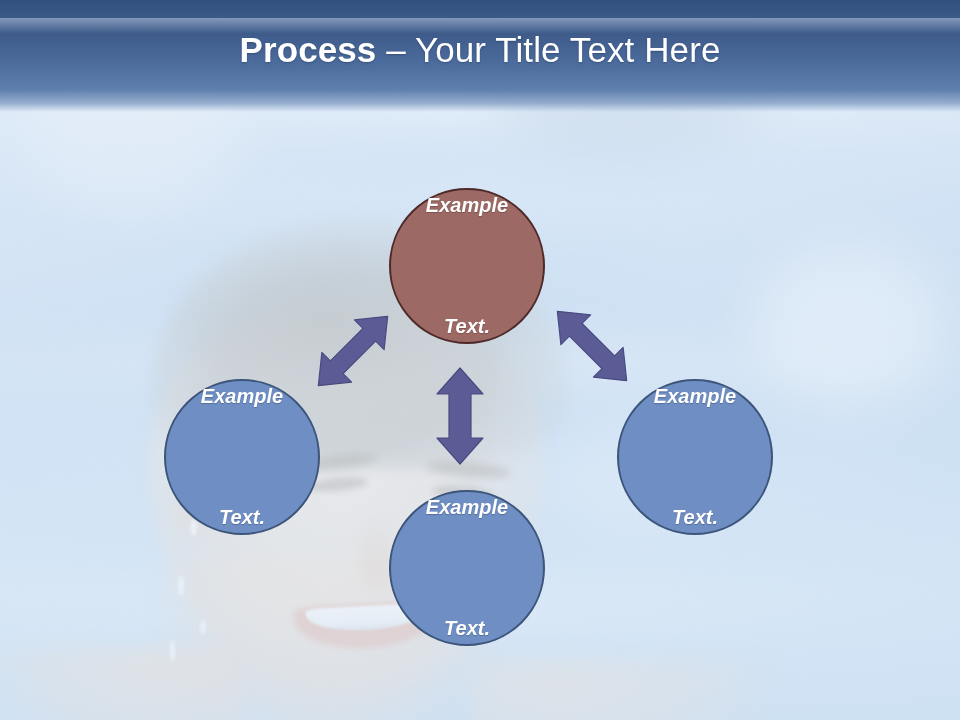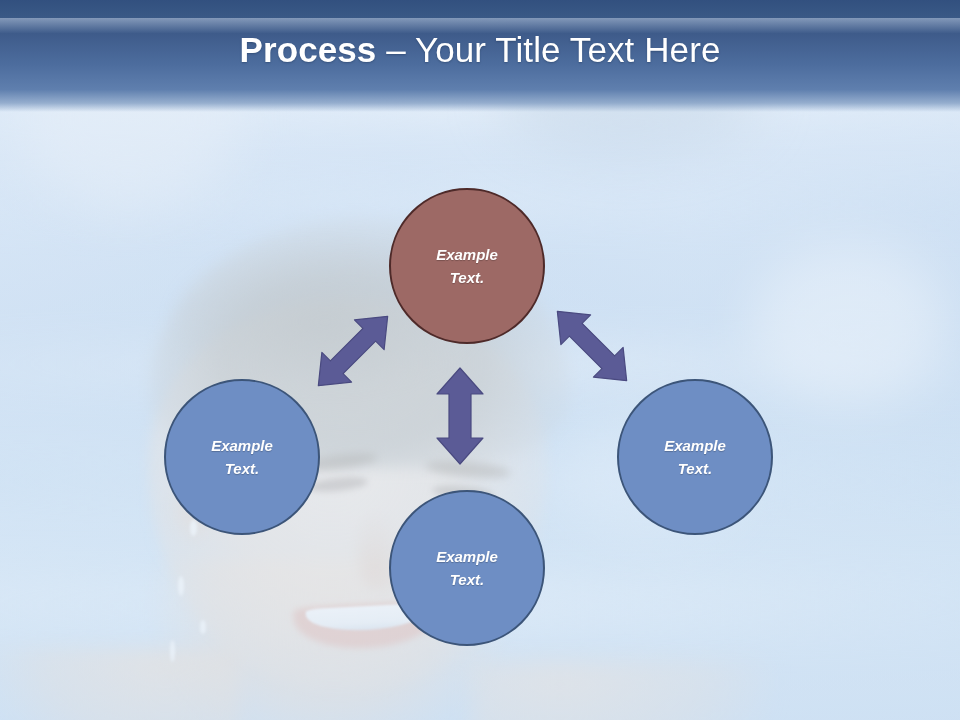--- a/index.html
+++ b/index.html
@@ -121,22 +121,22 @@
   .title-text{
     color:#ffffff;font-size:35px;letter-spacing:.1px;white-space:nowrap;
     text-shadow:0 1px 2px rgba(20,40,70,.35);
   }
   .title-strong{font-weight:bold;}
   .title-rest{font-weight:normal;}
 
   
   .node{
     position:absolute;border-radius:50%;
-    display:flex;flex-direction:column;align-items:center;justify-content:center;
-    color:#ffffff;font-weight:bold;font-style:italic;font-size:15px;line-height:1.55;
+    display:flex;flex-direction:column;align-items:center;justify-content:space-between;
+    color:#ffffff;font-weight:bold;font-style:italic;font-size:20px;line-height:1.55;
     text-align:center;text-shadow:0 1px 1px rgba(0,0,0,.22);
     box-sizing:border-box;
   }
   .node .ln{display:block;}
   .node-red{background:#9d6965;border:2px solid #4e2a29;}
   .node-blue{background:#6e8ec4;border:2px solid #3c5579;}
 
   
   .arrow{position:absolute;}
   .arrow svg{display:block;overflow:visible;}

